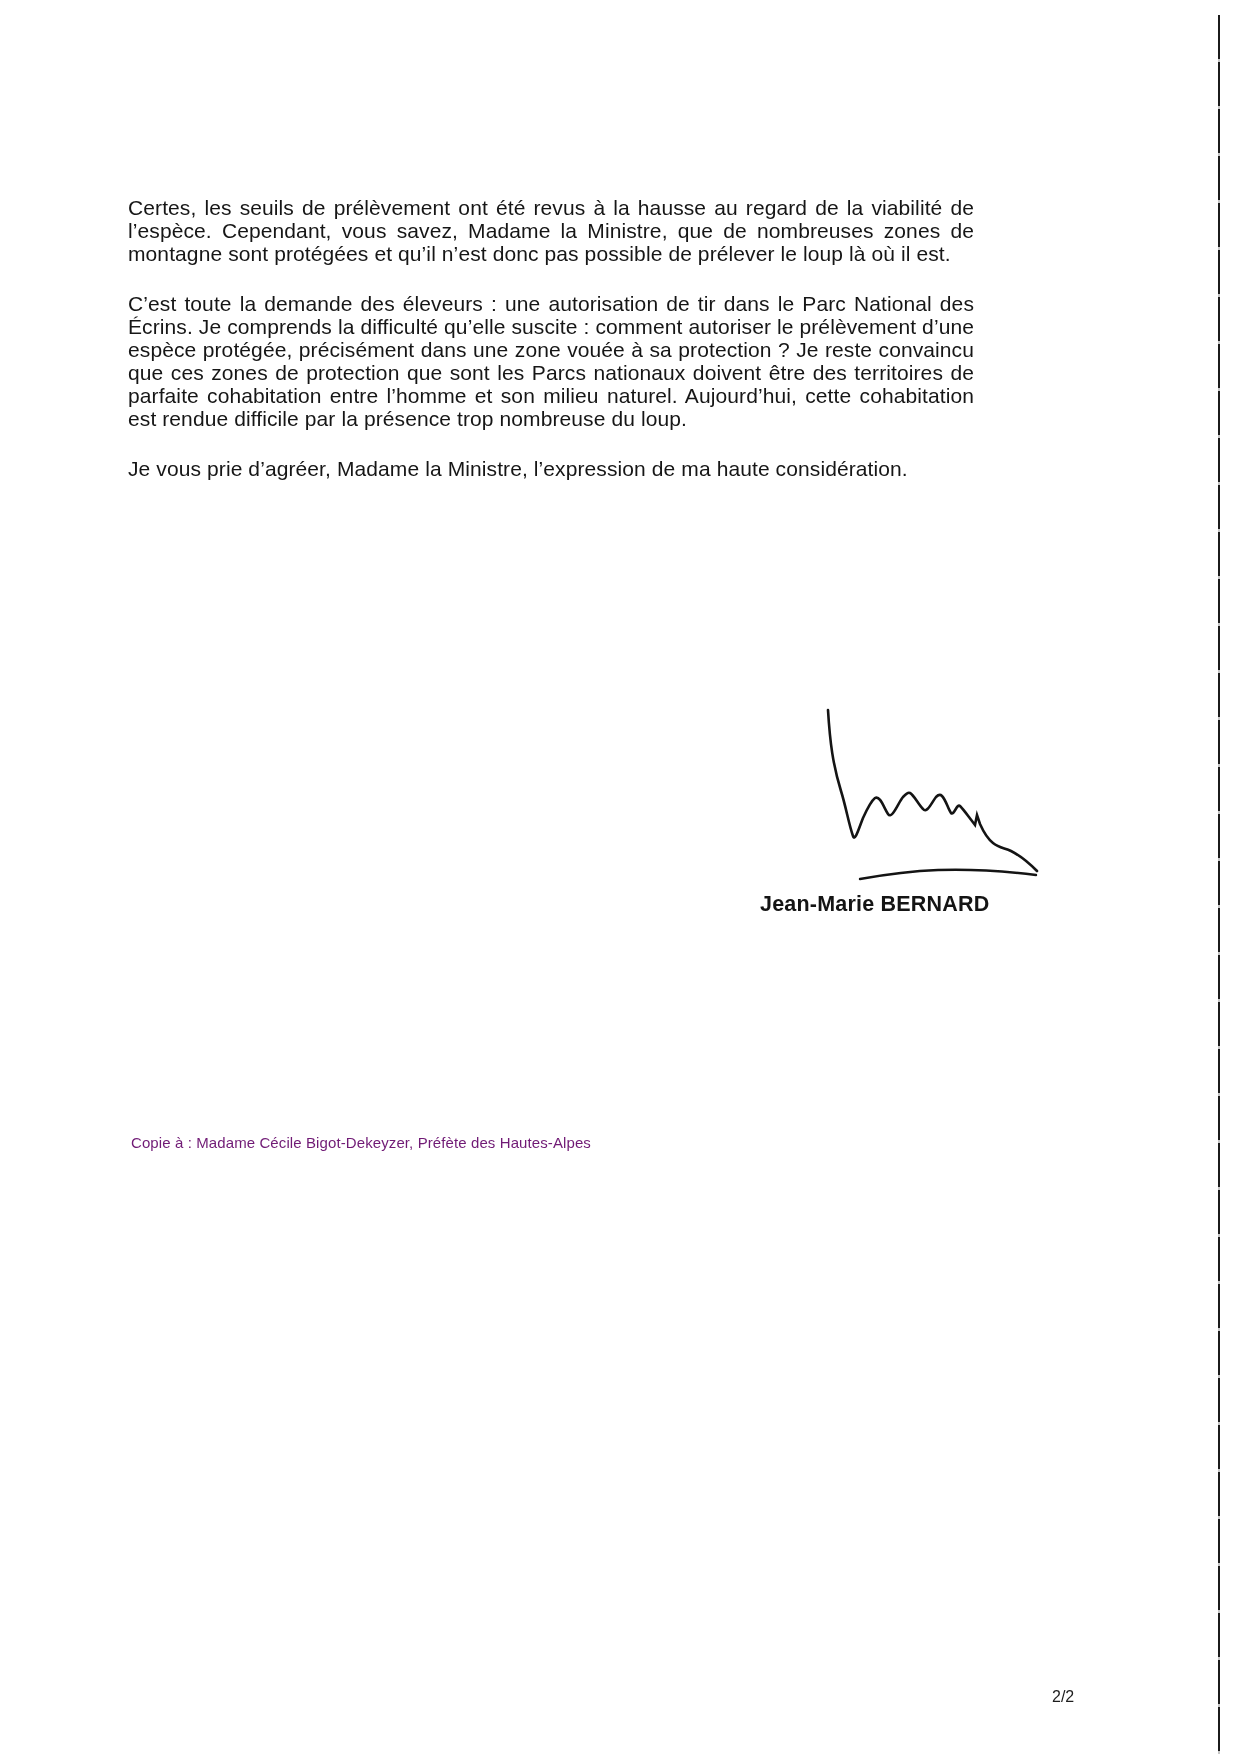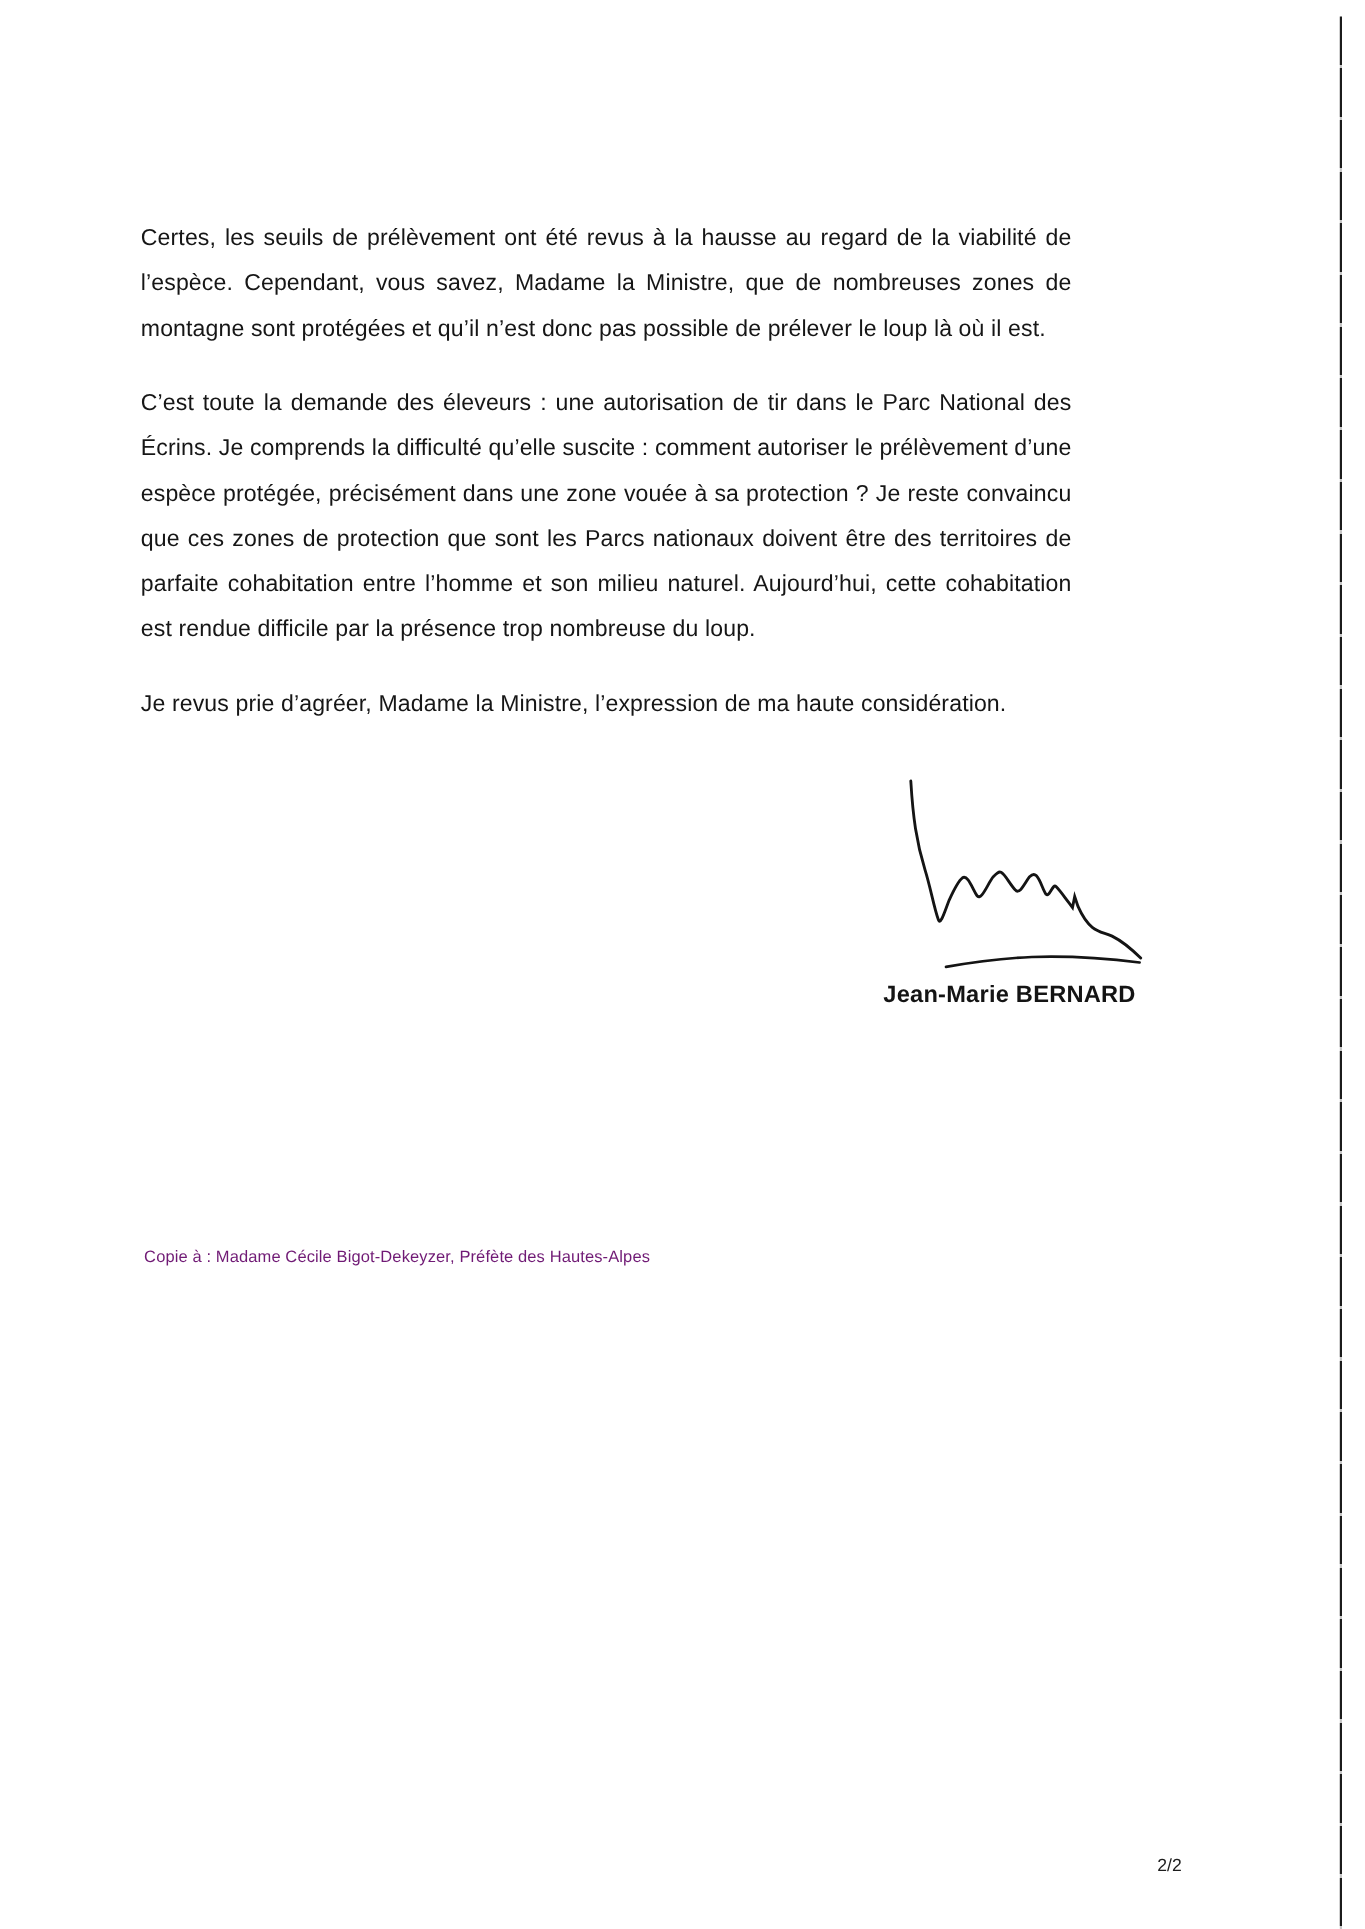--- a/index.html
+++ b/index.html
@@ -19,38 +19,38 @@
   }
   .body-text {
     position: absolute;
     left: 128px;
     top: 196px;
     width: 846px;
   }
   .body-text p {
     margin: 0 0 27px 0;
     font-size: 21px;
-    line-height: 41px;
+    line-height: 23px;
     text-align: justify;
     color: #161616;
     letter-spacing: 0.1px;
   }
   .body-text p.no-justify {
     text-align: left;
   }
   .signature-block {
     position: absolute;
     left: 818px;
     top: 703px;
     width: 232px;
     height: 184px;
   }
   .signatory-name {
     position: absolute;
-    left: 803px;
+    left: 760px;
     top: 892px;
     width: 260px;
     font-size: 21.5px;
     font-weight: bold;
     letter-spacing: 0.2px;
     color: #141414;
     white-space: nowrap;
   }
   .copy-note {
     position: absolute;
@@ -84,21 +84,21 @@
   }
 </style>
 </head>
 <body>
 
 <div class="page">
 
   <div class="body-text">
     <p>Certes, les seuils de prélèvement ont été revus à la hausse au regard de la viabilité de l’espèce. Cependant, vous savez, Madame la Ministre, que de nombreuses zones de montagne sont protégées et qu’il n’est donc pas possible de prélever le loup là où il est.</p>
     <p>C’est toute la demande des éleveurs : une autorisation de tir dans le Parc National des Écrins. Je comprends la difficulté qu’elle suscite : comment autoriser le prélèvement d’une espèce protégée, précisément dans une zone vouée à sa protection ? Je reste convaincu que ces zones de protection que sont les Parcs nationaux doivent être des territoires de parfaite cohabitation entre l’homme et son milieu naturel. Aujourd’hui, cette cohabitation est rendue difficile par la présence trop nombreuse du loup.</p>
-    <p class="no-justify">Je revus prie d’agréer, Madame la Ministre, l’expression de ma haute considération.</p>
+    <p class="no-justify">Je vous prie d’agréer, Madame la Ministre, l’expression de ma haute considération.</p>
   </div>
 
   <div class="signature-block">
     <svg width="232" height="184" viewBox="0 0 232 184" xmlns="http://www.w3.org/2000/svg">
       <path d="M 10 7
                C 12 40, 15 62, 23 88
                C 28 104, 31 122, 35 133
                C 37 139, 41 125, 45 115
                C 50 104, 53 98, 57 95
                C 62 92, 66 105, 70 111

